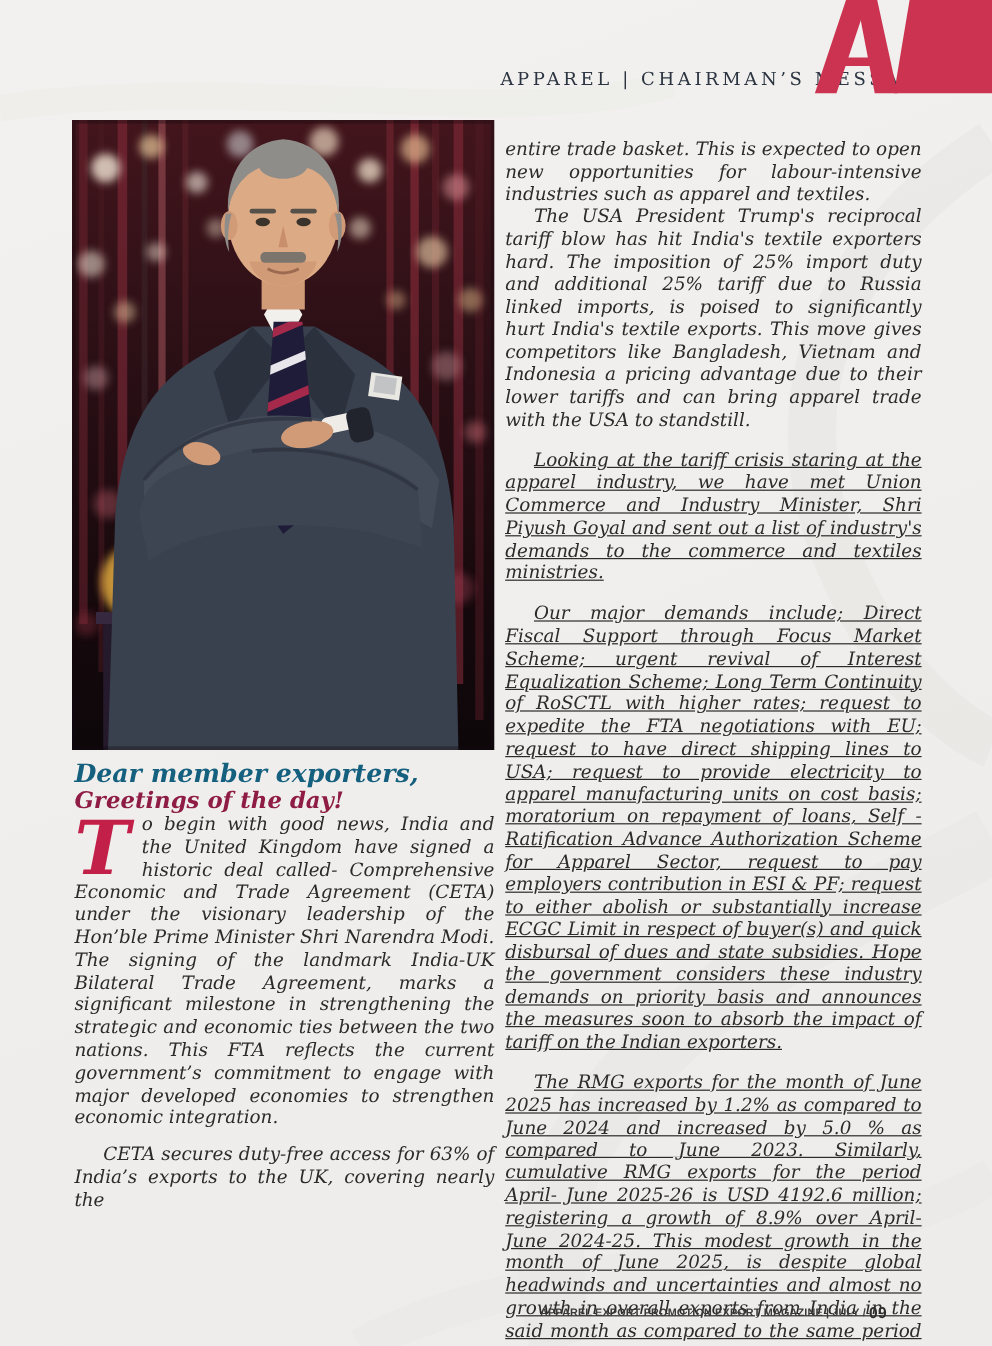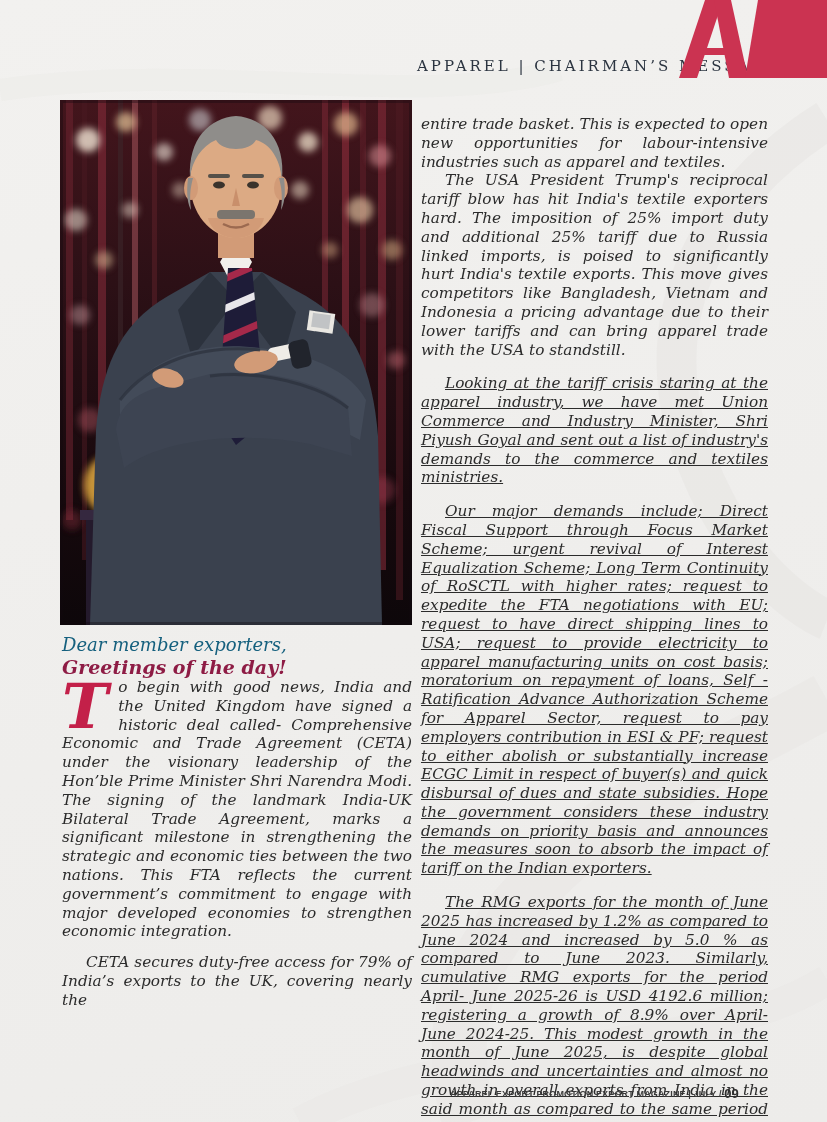--- a/index.html
+++ b/index.html
@@ -24,21 +24,21 @@
   }
   .logo{position:absolute;right:0;top:0;width:150px;height:78px;}
   
   .photo{position:absolute;left:60px;top:100px;width:352px;height:525px;display:block;}
   
   .col{position:absolute;font-style:italic;color:#2b2b2b;font-size:15.3px;line-height:18.8px;text-align:justify;}
   .col-left{left:62px;top:634px;width:350px;}
   .col-right{left:421px;top:115px;width:347px;}
   .col p{margin:0;}
   .salutation{
-    font-weight:normal;font-style:italic;font-size:18px;color:#15607e;margin:0 0 27px 0;line-height:22px;
+    font-weight:bold;font-style:italic;font-size:21px;color:#15607e;margin:0 0 27px 0;line-height:22px;
   }
   .greeting{
     font-weight:bold;font-style:italic;font-size:19px;color:#8e1c45;margin:0 0 21px 0;line-height:22px;
   }
   .dropcap{
     float:left;
     font-family:"DejaVu Serif", serif;
     font-weight:bold;font-style:italic;
     font-size:62px;line-height:50px;
     color:#c32049;
@@ -202,21 +202,21 @@
       <path d="M288,308 C258,284 200,270 150,276" stroke="#2b313c" stroke-width="3" fill="none" opacity="0.7"></path>
     </g>
 
     <rect x="0" y="0" width="352" height="525" fill="none" stroke="#120a0d" stroke-width="6" opacity="0.35"></rect>
   </svg>
 
   <div class="col col-left">
     <p class="salutation">Dear member exporters,</p>
     <p class="greeting">Greetings of the day!</p>
     <p><span class="dropcap">T</span><span>o begin with good news, India and the United Kingdom have signed a historic deal called- Comprehensive Economic and Trade Agreement (CETA) under the visionary leadership of the Hon’ble Prime Minister Shri Narendra Modi. The signing of the landmark India-UK Bilateral Trade Agreement, marks a significant milestone in strengthening the strategic and economic ties between the two nations. This FTA reflects the current government’s commitment to engage with major developed economies to strengthen economic integration.</span></p>
-    <p class="indent gap-sm">CETA secures duty-free access for 79% of India’s exports to the UK, covering nearly the</p>
+    <p class="indent gap-sm">CETA secures duty-free access for 63% of India’s exports to the UK, covering nearly the</p>
   </div>
 
   <div class="col col-right">
     <p>entire trade basket. This is expected to open new opportunities for labour-intensive industries such as apparel and textiles.</p>
     <p class="indent">The USA President Trump's reciprocal tariff blow has hit India's textile exporters hard. The imposition of 25% import duty and additional 25% tariff due to Russia linked imports, is poised to significantly hurt India's textile exports. This move gives competitors like Bangladesh, Vietnam and Indonesia a pricing advantage due to their lower tariffs and can bring apparel trade with the USA to standstill.</p>
     <p class="indent gap">Looking at the tariff crisis staring at the apparel industry, we have met Union Commerce and Industry Minister, Shri Piyush Goyal and sent out a list of industry's demands to the commerce and textiles ministries.</p>
     <p class="indent gap">Our major demands include; Direct Fiscal Support through Focus Market Scheme; urgent revival of Interest Equalization Scheme; Long Term Continuity of RoSCTL with higher rates; request to expedite the FTA negotiations with EU; request to have direct shipping lines to USA; request to provide electricity to apparel manufacturing units on cost basis; moratorium on repayment of loans, Self -Ratification Advance Authorization Scheme for Apparel Sector, request to pay employers contribution in ESI &amp; PF; request to either abolish or substantially increase ECGC Limit in respect of buyer(s) and quick disbursal of dues and state subsidies. Hope the government considers these industry demands on priority basis and announces the measures soon to absorb the impact of tariff on the Indian exporters.</p>
     <p class="indent gap">The RMG exports for the month of June 2025 has increased by 1.2% as compared to June 2024 and increased by 5.0 % as compared to June 2023. Similarly, cumulative RMG exports for the period April- June 2025-26 is USD 4192.6 million; registering a growth of 8.9% over April- June 2024-25. This modest growth in the month of June 2025, is despite global headwinds and uncertainties and almost no growth in overall exports from India in the said month as compared to the same period last year.</p>
   </div>
 

